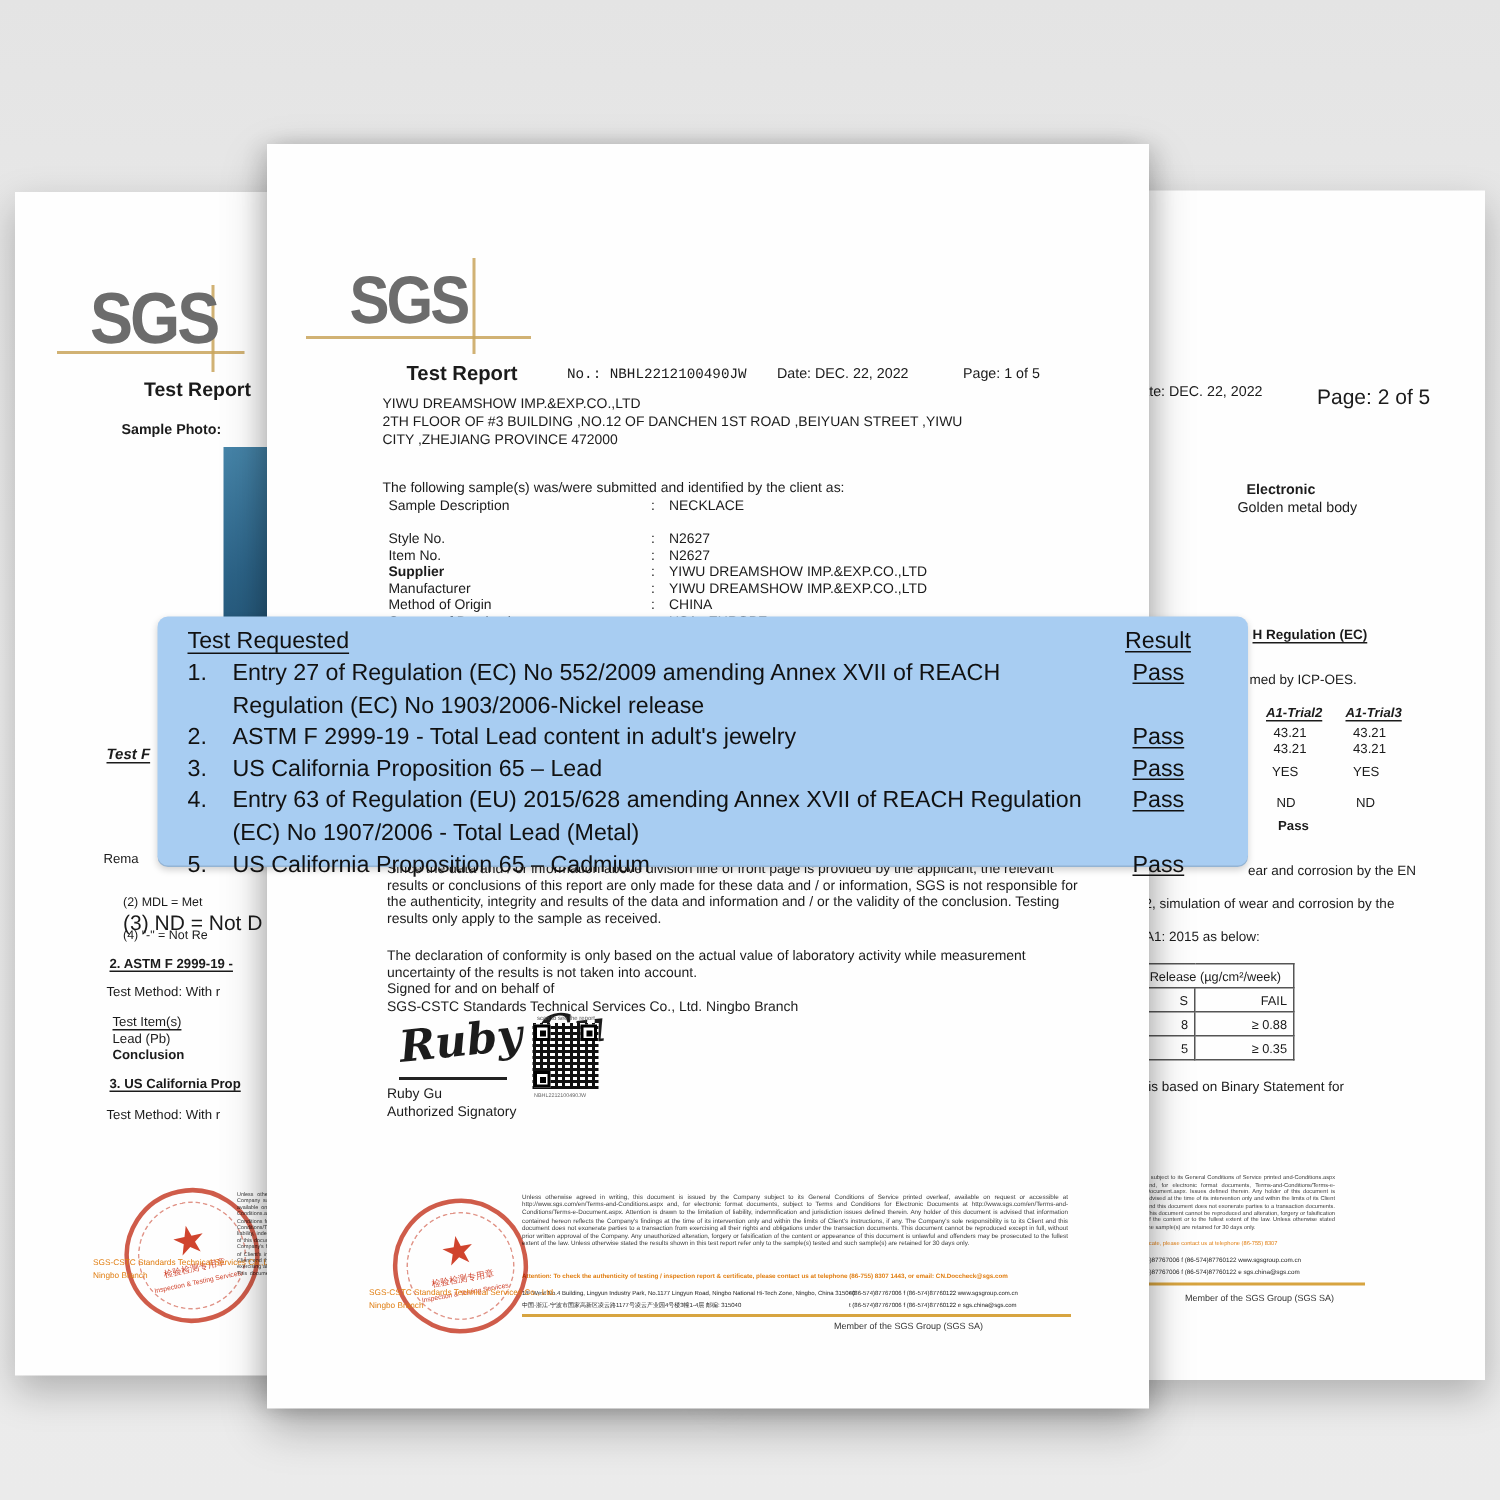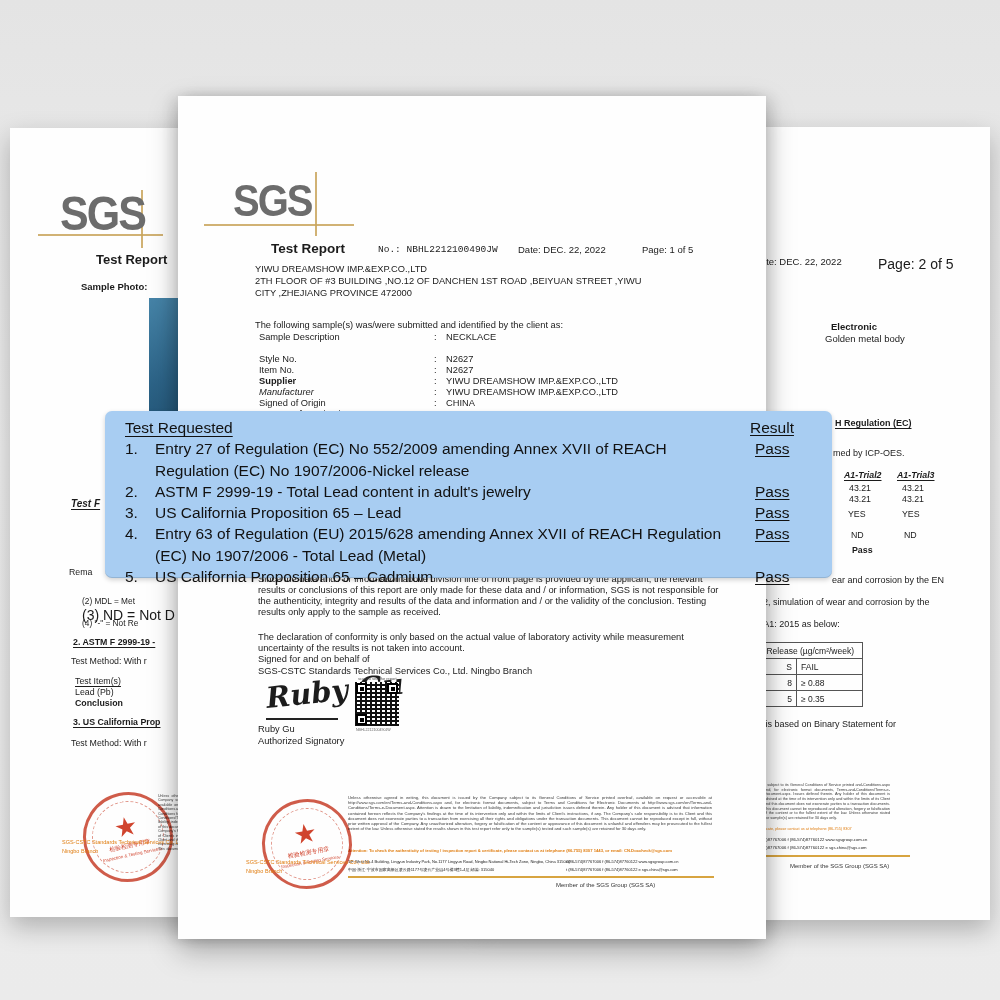--- a/index.html
+++ b/index.html
@@ -30,21 +30,21 @@
   .stamp .s2{position:absolute;left:50%;top:72%;transform:translate(-50%,-50%);color:#cf3a22;font-size:4.5px;white-space:nowrap;}
   .highlight{position:absolute;left:105px;top:411px;width:727px;height:167px;z-index:4;
              background:#a8cdf2;border-radius:7px;box-shadow:0 2px 5px rgba(0,0,0,.18), inset 0 -1px 0 rgba(0,0,0,.12);
              padding:6px 0 0 0;box-sizing:border-box;font-size:15.5px;color:#111;}
   .hl-row{display:flex;line-height:21.3px;padding:0 24px 0 20px;}
   .hl-num{width:30px;flex:none;}
   .hl-text{width:600px;flex:none;white-space:pre-wrap;}
   .hl-res{width:58px;flex:none;text-decoration:underline;text-underline-offset:2px;}
   .hl-title{flex:1;text-decoration:underline;text-underline-offset:3px;}
   table.rel{border-collapse:collapse;position:absolute;font-size:8.5px;color:#1b1b1b;}
-  table.rel td,table.rel th{border:1px solid #555;padding:1px 4px;height:13px;font-weight:normal;text-align:left;}
+  table.rel td,table.rel th{border:1px solid #555;padding:1px 4px;height:13px;font-weight:normal;text-align:right;}
   .qr{position:absolute;width:44px;height:44px;background-color:#fff;
       background-image:repeating-linear-gradient(0deg,#111 0 2px,transparent 2px 4px),
                        repeating-linear-gradient(90deg,#111 0 2px,#fff 2px 5px);}
   .qr .fp{position:absolute;width:11px;height:11px;border:2.5px solid #000;background:#fff;box-sizing:border-box;}
   .qr .fp:after{content:"";position:absolute;inset:1.5px;background:#000;}
   .sig{font-family:"DejaVu Serif", serif;font-style:italic;font-weight:bold;color:#1c1c1c;
        transform:rotate(-6deg);transform-origin:left bottom;}
 </style>
 </head>
 <body>
@@ -165,25 +165,25 @@
     <div class="t" style="left:268px;top:258px;font-size:9.3px;">N2627</div>
 
     <div class="t" style="left:81px;top:269px;font-size:9.3px;">Item No.</div>
     <div class="t" style="left:256px;top:269px;font-size:9.3px;">:</div>
     <div class="t" style="left:268px;top:269px;font-size:9.3px;">N2627</div>
 
     <div class="t" style="left:81px;top:280px;font-size:9.3px;font-weight:bold;">Supplier</div>
     <div class="t" style="left:256px;top:280px;font-size:9.3px;">:</div>
     <div class="t" style="left:268px;top:280px;font-size:9.3px;">YIWU DREAMSHOW IMP.&amp;EXP.CO.,LTD</div>
 
-    <div class="t" style="left:81px;top:291px;font-size:9.3px;font-style:italic;">Manufacturer</div>
+    <div class="t" style="left:81px;top:291px;font-size:9.3px;">Manufacturer</div>
     <div class="t" style="left:256px;top:291px;font-size:9.3px;">:</div>
     <div class="t" style="left:268px;top:291px;font-size:9.3px;">YIWU DREAMSHOW IMP.&amp;EXP.CO.,LTD</div>
 
-    <div class="t" style="left:81px;top:302px;font-size:9.3px;">Signed of Origin</div>
+    <div class="t" style="left:81px;top:302px;font-size:9.3px;">Method of Origin</div>
     <div class="t" style="left:256px;top:302px;font-size:9.3px;">:</div>
     <div class="t" style="left:268px;top:302px;font-size:9.3px;">CHINA</div>
 
     <div class="t" style="left:81px;top:313px;font-size:9.3px;">Country of Destination</div>
     <div class="t" style="left:256px;top:313px;font-size:9.3px;">:</div>
     <div class="t" style="left:268px;top:313px;font-size:9.3px;">USA ,   EUROPE</div>
 
     <div style="position:absolute;left:80px;top:478px;width:462px;font-size:9.3px;line-height:11px;color:#1b1b1b;">Since the data and / or information above division line of front page is provided by the applicant, the relevant results or conclusions of this report are only made for these data and / or information, SGS is not responsible for the authenticity, integrity and results of the data and information and / or the validity of the conclusion. Testing results only apply to the sample as received.</div>
     <div style="position:absolute;left:80px;top:536px;width:430px;font-size:9.3px;line-height:11px;color:#1b1b1b;">The declaration of conformity is only based on the actual value of laboratory activity while measurement uncertainty of the results is not taken into account.</div>
 
@@ -223,21 +223,21 @@
   </div>
 
   <div class="highlight">
     <div class="hl-row">
       <div class="hl-title b" style="font-weight:normal;">Test Requested</div>
       <div class="hl-res">Result</div>
     </div>
     <div class="hl-row">
       <div class="hl-num">1.</div>
       <div class="hl-text">Entry 27 of Regulation (EC) No 552/2009 amending Annex XVII of REACH
-Regulation (EC) No 1907/2006-Nickel release</div>
+Regulation (EC) No 1903/2006-Nickel release</div>
       <div class="hl-res">Pass</div>
     </div>
     <div class="hl-row">
       <div class="hl-num">2.</div>
       <div class="hl-text">ASTM F 2999-19 - Total Lead content in adult's jewelry</div>
       <div class="hl-res">Pass</div>
     </div>
     <div class="hl-row">
       <div class="hl-num">3.</div>
       <div class="hl-text">US California Proposition 65 – Lead</div>

